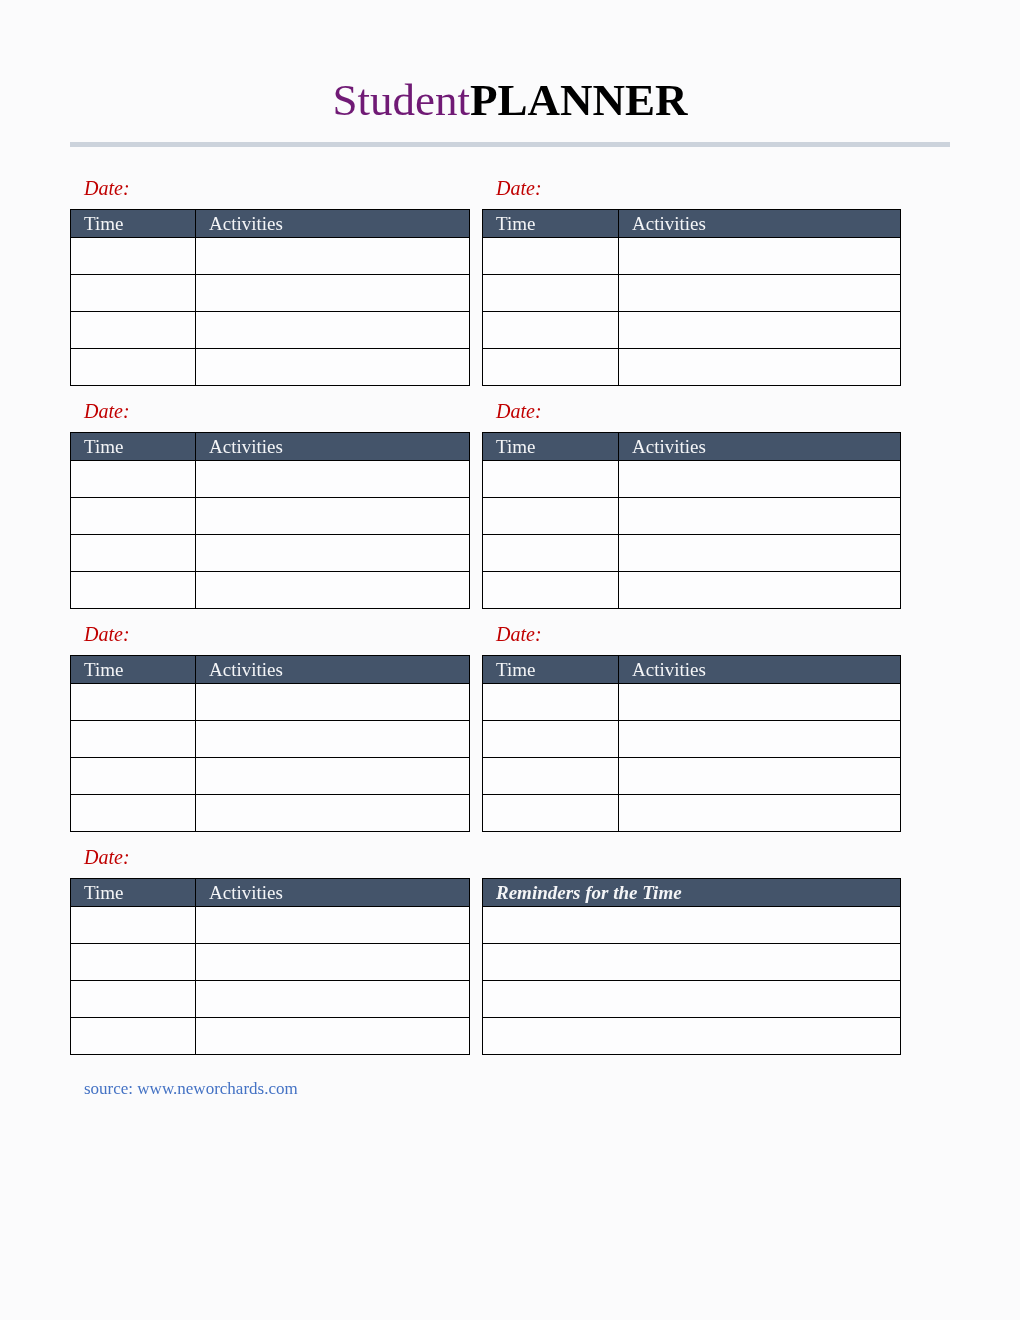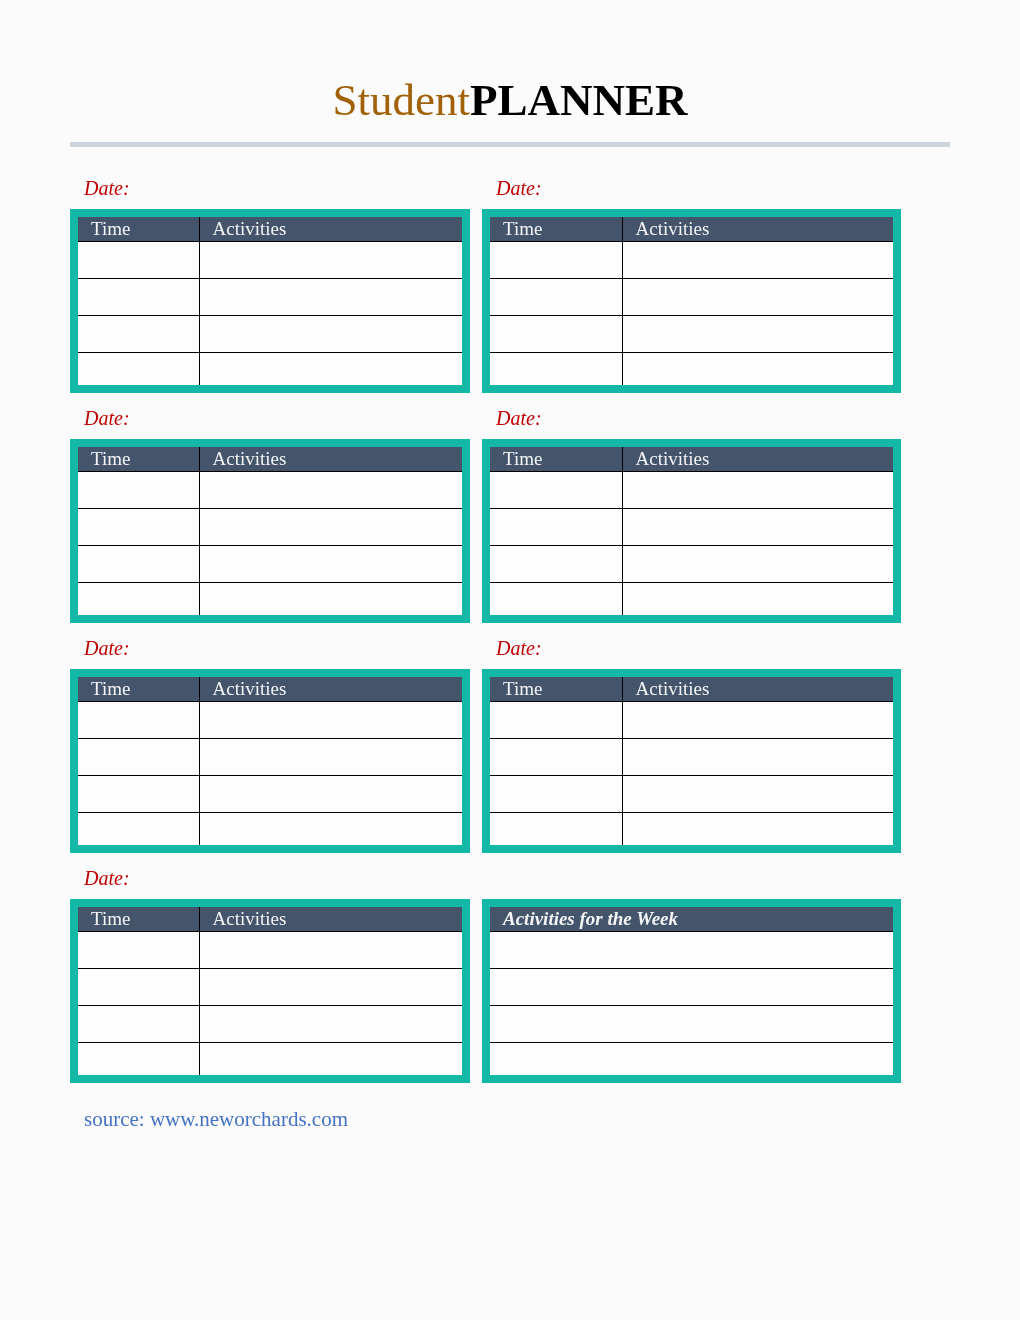--- a/index.html
+++ b/index.html
@@ -17,21 +17,21 @@
 
   
   .title {
     padding-top: 74px;
     text-align: center;
     font-size: 45px;
     line-height: 52px;
     font-weight: normal;
     white-space: nowrap;
   }
-  .title-prefix { color: #a16207; margin-right: 0; }
+  .title-prefix { color: #701a75; margin-right: 0; }
   .title-emphasis { color: #000000; font-weight: bold; }
 
   .divider {
     margin: 16px 70px 0 70px;
     height: 5px;
     background: #ccd3dc;
   }
 
   
   .week-of {
@@ -65,21 +65,21 @@
     line-height: 26px;
     font-style: italic;
     color: #C00000;
     padding-left: 14px;
     margin-bottom: 8px;
   }
 
   table.day-table {
     width: 100%;
     border-collapse: collapse;
-    border: 8px solid #14b8a6;
+    border: 1px solid #14b8a6;
     table-layout: fixed;
     background: #fdfdfe;
   }
   table.day-table th, table.day-table td {
     border: 1px solid #000000;
   }
   table.day-table th {
     background: #44546A;
     color: #f4f5f7;
     font-weight: normal;
@@ -99,21 +99,21 @@
   
   .reminders { padding-top: 34px; }
   .rem-header {
     font-weight: bold !important;
     font-style: italic;
   }
 
   
   .source {
     margin: 24px 0 0 84px;
-    font-size: 21px;
+    font-size: 17px;
     color: #4472C4;
   }
 </style>
 </head>
 <body>
 
 <div class="page">
 
   <h1 class="title"><span class="title-prefix">Student</span><span class="title-emphasis">PLANNER</span></h1>
 
@@ -329,21 +329,21 @@
               <td></td>
             </tr>
         </tbody>
       </table>
     </section>
 
     <section class="day reminders">
       <table class="day-table reminders-table">
         <thead>
           <tr>
-            <th class="rem-header">Activities for the Week</th>
+            <th class="rem-header">Reminders for the Time</th>
           </tr>
         </thead>
         <tbody>
           <tr>
               <td></td>
             </tr>
           <tr>
               <td></td>
             </tr>
           <tr>

